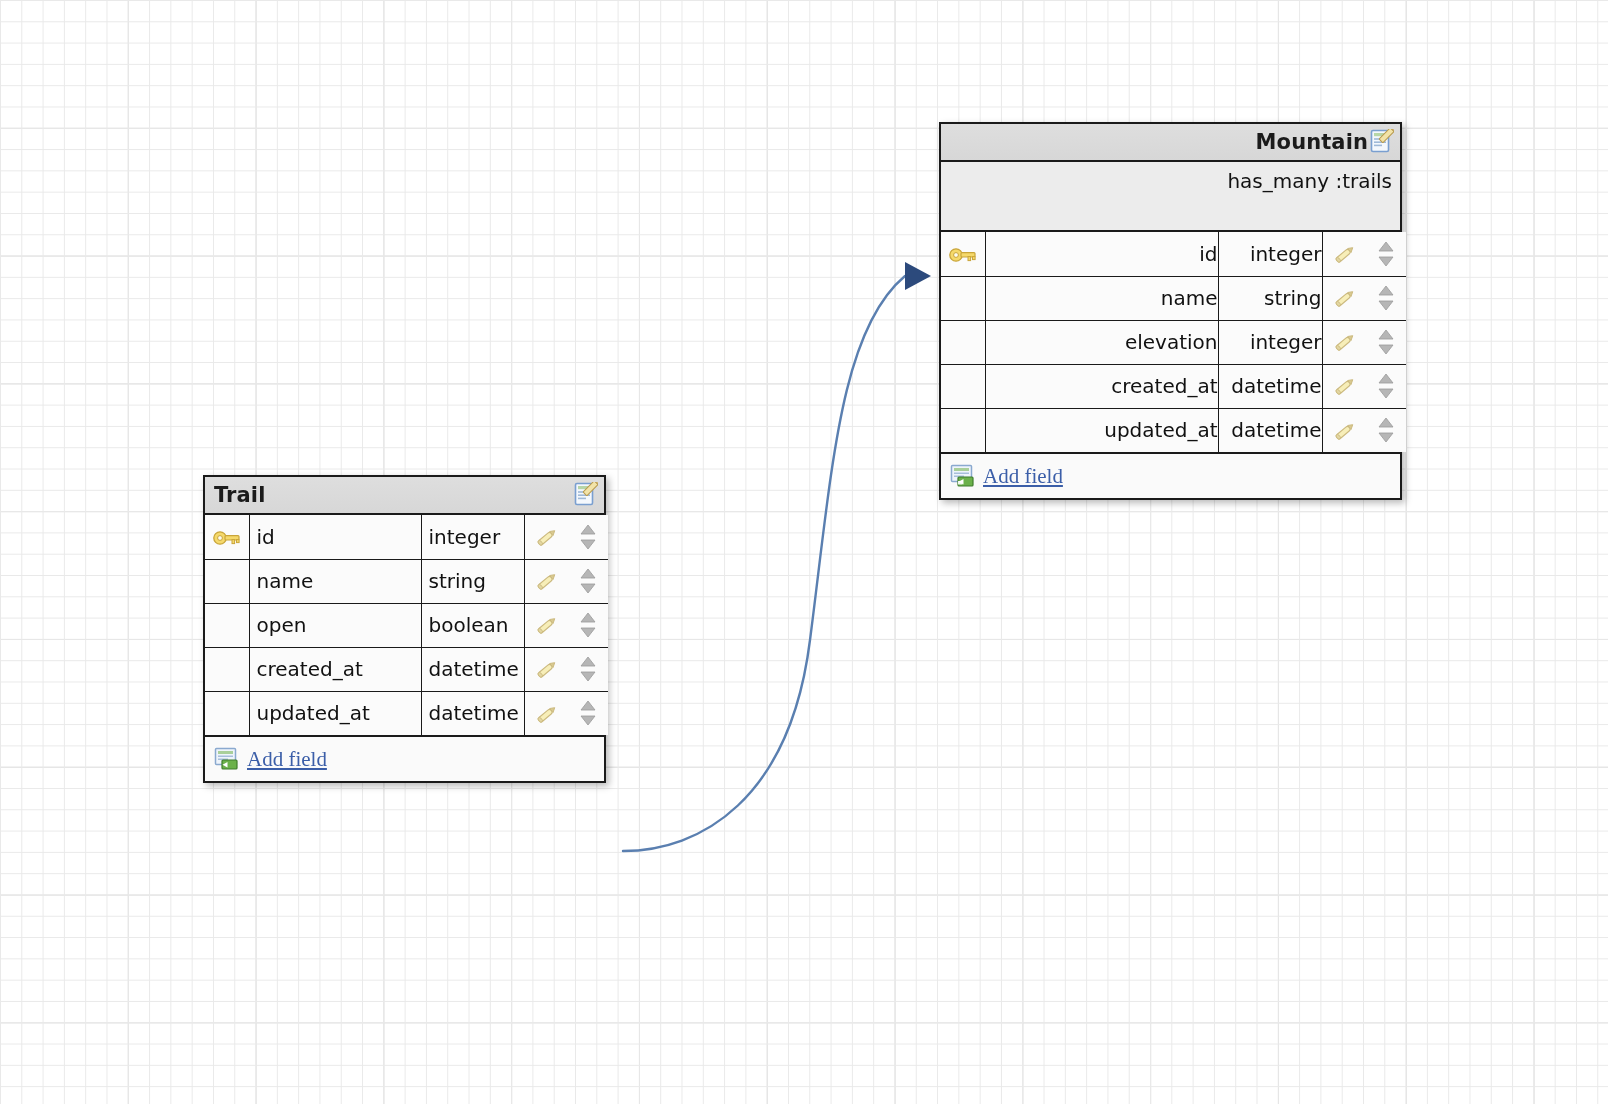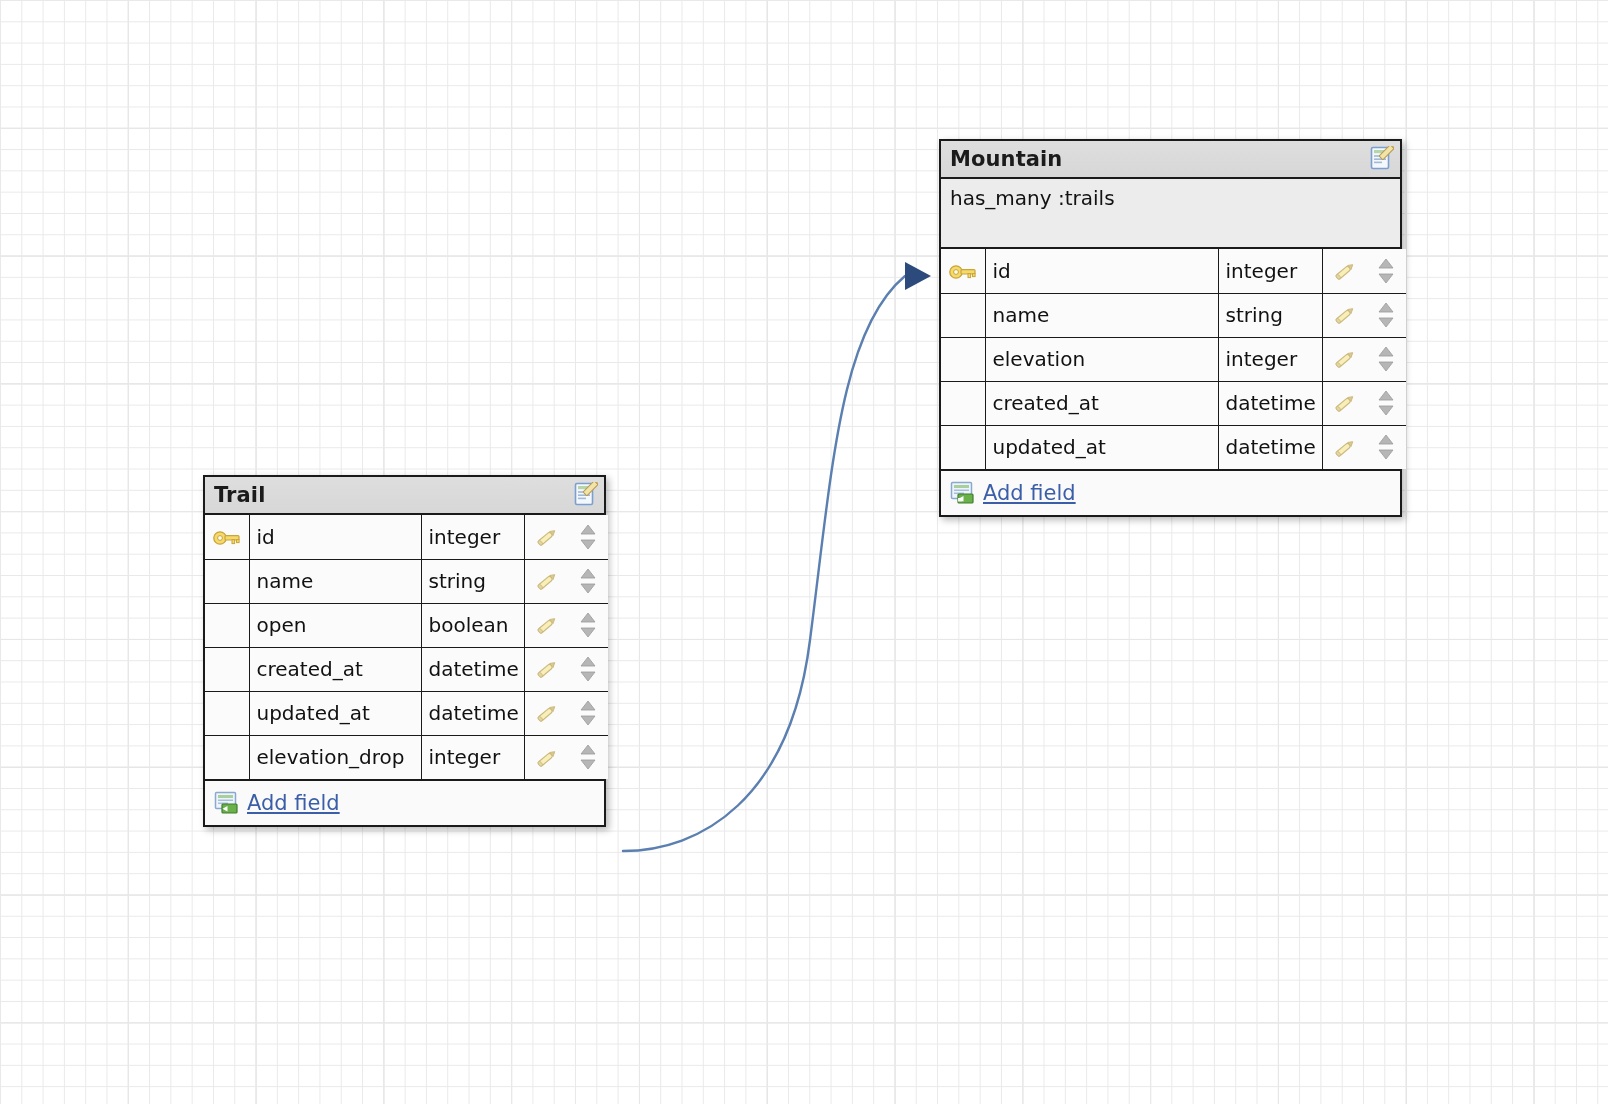--- a/index.html
+++ b/index.html
@@ -72,21 +72,21 @@
     width: 26px;
     height: 26px;
     position: relative;
     flex: 0 0 auto;
   }
 
   .entity-assoc {
     background: #ececec;
     border-bottom: 2px solid #1a1a1a;
     min-height: 62px;
-    padding: 7px 0 0 9px;
+    padding: 7px 8px 0 9px;
     box-sizing: border-box;
     font-size: 20px;
     color: #121212;
   }
 
   .fields {
     border-collapse: collapse;
     width: 100%;
     table-layout: fixed;
   }
@@ -126,27 +126,29 @@
     display: flex;
     align-items: center;
     padding-left: 9px;
     cursor: pointer;
   }
   .addfield-icon { width: 26px; height: 24px; flex: 0 0 auto; margin-right: 7px; }
   .add-field-label {
     font-size: 21px;
     color: #3b5ea8;
     text-decoration: underline;
+    font-family: Liberation Serif, serif;
   }
 
   
   #entity-mountain {
     left: 939px;
-    top: 139px;
+    top: 122px;
     width: 463px;
+    text-align: right;
   }
   #entity-mountain .entity-assoc { min-height: 70px; }
 
   #entity-trail {
     left: 203px;
     top: 475px;
     width: 403px;
   }
   #entity-trail .entity-assoc { min-height: 69px; }
 
@@ -387,36 +389,20 @@
                 <rect x="5" y="8.4" width="16" height="5.2" rx="2.4" fill="#f7eeb8" stroke="#cbb97e" stroke-width="1.1"></rect>
                 <polygon points="21,8.4 25.4,11 21,13.6" fill="#d9c98f" stroke="#cbb97e" stroke-width="0.9"></polygon>
                 <rect x="5" y="8.4" width="3" height="5.2" rx="1.4" fill="#e3d6a2" stroke="#cbb97e" stroke-width="0.9"></rect>
               </g>
             </svg></td>
           <td class="col-sort"><svg class="sort-icon" viewBox="0 0 20 30" xmlns="http://www.w3.org/2000/svg">
               <polygon points="10,3 17,12 3,12" fill="#b6b6b6" stroke="#9a9a9a" stroke-width="0.8"></polygon>
               <polygon points="10,27 3,18 17,18" fill="#b6b6b6" stroke="#9a9a9a" stroke-width="0.8"></polygon>
             </svg></td>
         </tr>
-        <tr>
-          <td class="col-key"></td>
-          <td class="col-name">elevation_drop</td>
-          <td class="col-type">integer</td>
-          <td class="col-edit"><svg class="pencil-icon" viewBox="0 0 28 22" xmlns="http://www.w3.org/2000/svg">
-              <g transform="rotate(-40 14 11)">
-                <rect x="5" y="8.4" width="16" height="5.2" rx="2.4" fill="#f7eeb8" stroke="#cbb97e" stroke-width="1.1"></rect>
-                <polygon points="21,8.4 25.4,11 21,13.6" fill="#d9c98f" stroke="#cbb97e" stroke-width="0.9"></polygon>
-                <rect x="5" y="8.4" width="3" height="5.2" rx="1.4" fill="#e3d6a2" stroke="#cbb97e" stroke-width="0.9"></rect>
-              </g>
-            </svg></td>
-          <td class="col-sort"><svg class="sort-icon" viewBox="0 0 20 30" xmlns="http://www.w3.org/2000/svg">
-              <polygon points="10,3 17,12 3,12" fill="#b6b6b6" stroke="#9a9a9a" stroke-width="0.8"></polygon>
-              <polygon points="10,27 3,18 17,18" fill="#b6b6b6" stroke="#9a9a9a" stroke-width="0.8"></polygon>
-            </svg></td>
-        </tr>
       </tbody>
   </table>
   <div class="add-field-row">
     <span class="addfield-icon">
       <svg viewBox="0 0 26 24" width="26" height="24" xmlns="http://www.w3.org/2000/svg">
         <rect x="1.5" y="1.5" width="20" height="16" rx="1" fill="#eef4fb" stroke="#8aa9cf" stroke-width="1.5"></rect>
         <rect x="4" y="4" width="15" height="3" fill="#a9cf9a"></rect>
         <rect x="4" y="8.5" width="15" height="1.5" fill="#a7bedb"></rect>
         <rect x="4" y="11.5" width="10" height="1.5" fill="#a7bedb"></rect>
         <rect x="8" y="13" width="15" height="9" rx="1" fill="#6bb14a" stroke="#3f7d2c" stroke-width="1.2"></rect>

